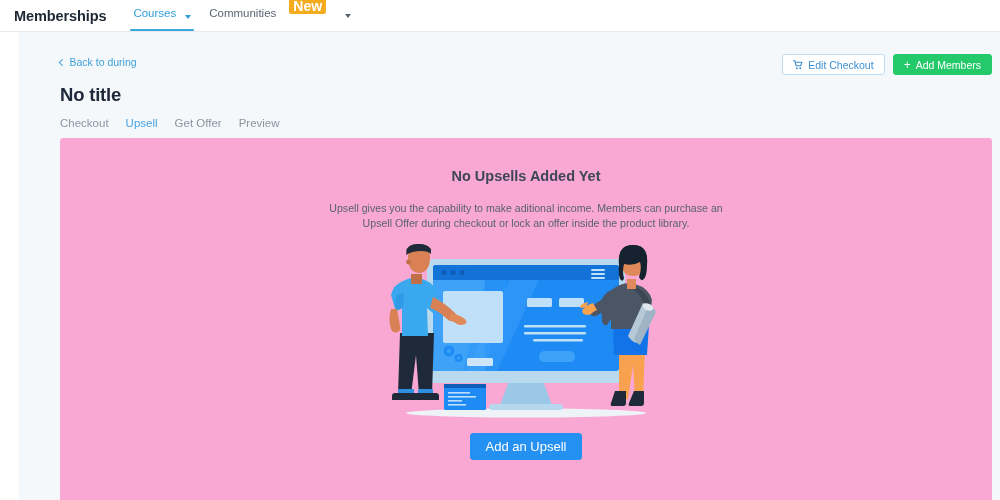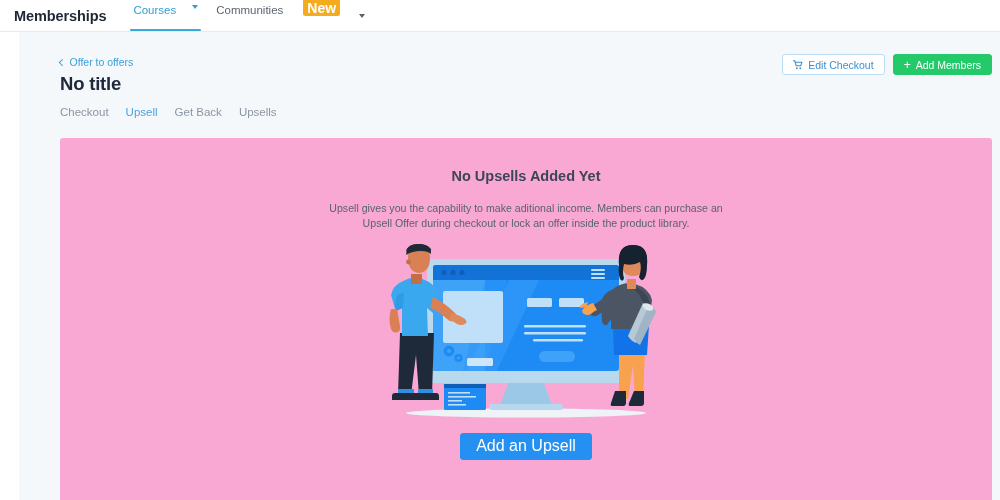--- a/index.html
+++ b/index.html
@@ -26,23 +26,23 @@
     padding-left: 14px;
   }
   .brand {
     display: flex; align-items: center;
     font-size: 14.5px; font-weight: bold; color: #1f2733;
     letter-spacing: -0.1px;
     padding-right: 18px;
   }
   .nav-item {
     position: relative;
-    display: flex; align-items: flex-start;
-    gap: 16px;
-    padding: 4px 9px;
+    display: flex; align-items: flex-end;
+    gap: 9px;
+    padding: 12px 9px;
     font-size: 11.5px;
     color: #5b6572;
     cursor: pointer;
     white-space: nowrap;
   }
   .nav-item.active { color: #2f9fd6; }
   .nav-item.active::after {
     content: "";
     position: absolute; left: 6px; right: 6px; bottom: 0;
     height: 2px; background: #3aa9e0; border-radius: 2px;
@@ -97,21 +97,21 @@
   }
   .chev-left {
     display: inline-block;
     width: 4.5px; height: 4.5px;
     border-left: 1.3px solid #3d9fd8;
     border-bottom: 1.3px solid #3d9fd8;
     transform: rotate(45deg);
     margin-right: 1px;
   }
   .page-title {
-    margin-top: 5px;
+    margin-top: 16px;
     font-size: 18.5px; font-weight: bold;
     color: #20293a; letter-spacing: -0.2px;
   }
   .subtabs {
     margin-top: 11px;
     display: flex; gap: 17px;
     font-size: 11.5px;
   }
   .subtab { color: #8b95a3; cursor: pointer; }
   .subtab.active { color: #4aa3e0; }
@@ -171,21 +171,21 @@
   .cta-wrap {
     display: flex; justify-content: center;
     margin-top: 12px;
   }
   .btn-blue {
     background: #2491f2;
     border: 1px solid #2491f2;
     color: #ffffff;
     height: 27px;
     padding: 5px 15px;
-    font-size: 16px;
+    font-size: 13px;
     border-radius: 3px;
   }
 </style>
 </head>
 <body>
 
 <div class="app">
 
   <div class="topnav">
     <div class="brand">Memberships</div>
@@ -205,30 +205,30 @@
     </div>
   </div>
 
   <div class="railleft"></div>
 
   <div class="page">
 
     <div class="page-head">
       <div class="back-link">
         <span class="chev-left"></span>
-        <span>Offer to offers</span>
+        <span>Back to during</span>
       </div>
 
       <div class="page-title">No title</div>
 
       <div class="subtabs">
         <div class="subtab">Checkout</div>
         <div class="subtab active">Upsell</div>
-        <div class="subtab">Get Back</div>
-        <div class="subtab">Upsells</div>
+        <div class="subtab">Get Offer</div>
+        <div class="subtab">Preview</div>
       </div>
     </div>
 
     <div class="head-actions">
       <div class="btn btn-outline">
         <svg class="cart-icon" viewBox="0 0 16 16">
           <path d="M0.6 1.2 h2.3 l2.1 8.0 h7.3 l2.0 -5.6 h-10.2" fill="none" stroke="#3d8fd0" stroke-width="1.7" stroke-linejoin="round" stroke-linecap="round"></path>
           <circle cx="6.2" cy="13.2" r="1.5" fill="#3d8fd0"></circle>
           <circle cx="11.6" cy="13.2" r="1.5" fill="#3d8fd0"></circle>
         </svg>

